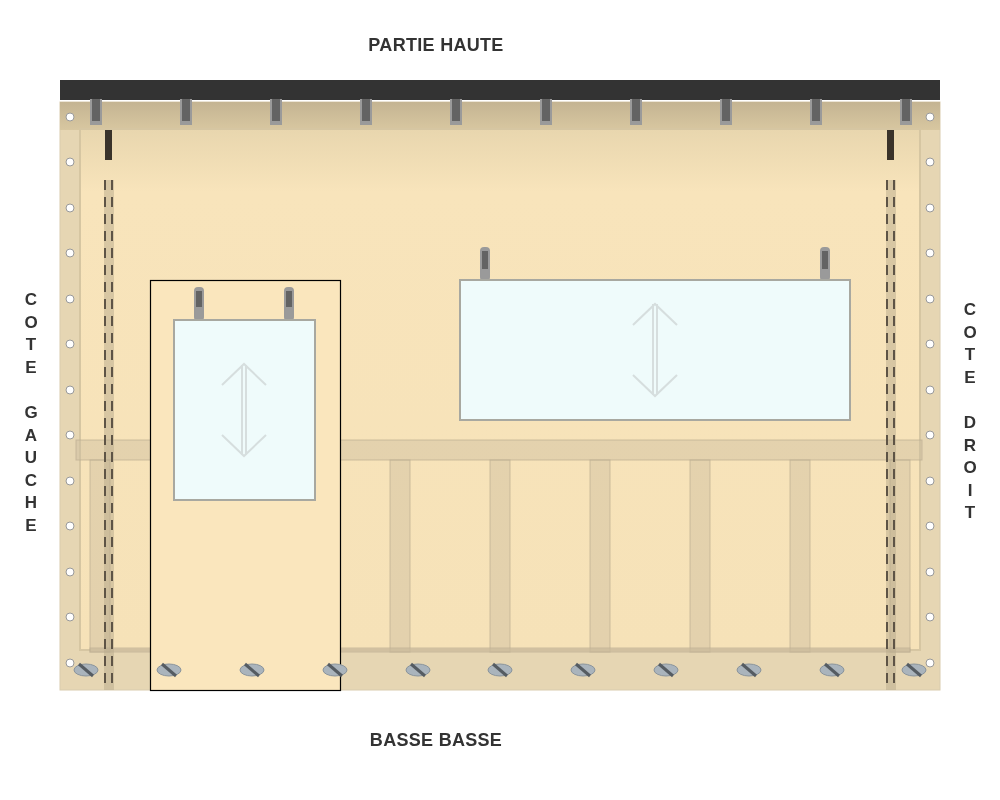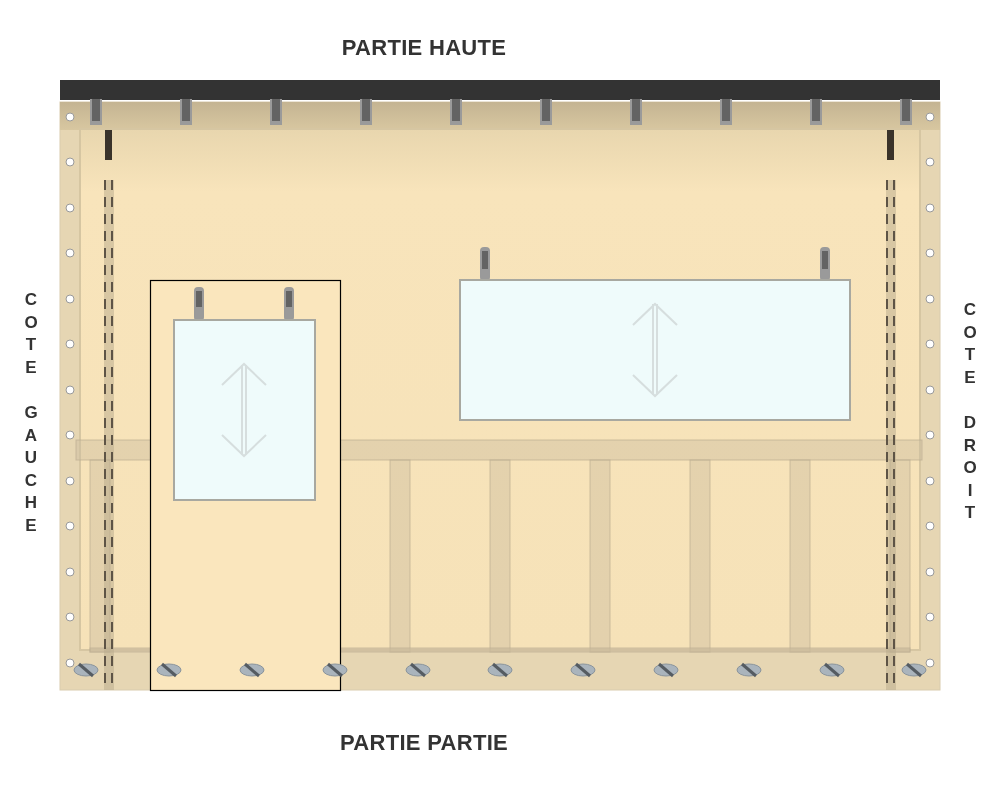--- a/index.html
+++ b/index.html
@@ -1,35 +1,35 @@
 <!DOCTYPE html>
 <html><head>
   <meta charset="utf-8">
   <style>
     * { box-sizing: border-box; margin: 0; padding: 0; }
     html, body { width: 1000px; height: 800px; background: #ffffff; overflow: hidden; }
     body { position: relative; font-family: "Liberation Sans", "DejaVu Sans", sans-serif; }
 
     .label-h {
-      position: absolute; left: 0; width: 848px; text-align: center;
-      font-weight: bold; font-size: 22px; color: #333333; letter-spacing: 0.3px;
+      position: absolute; left: 12px; width: 848px; text-align: center;
+      font-weight: bold; font-size: 18px; color: #333333; letter-spacing: 0.3px;
     }
     .label-v {
       position: absolute; width: 30px; text-align: center;
       font-weight: bold; font-size: 17px; color: #333333; line-height: 22.6px;
       white-space: pre;
     }
 
     #diagram { position: absolute; left: 0; top: 0; width: 1000px; height: 800px; }
   </style>
 </head>
 <body>
 
 <div class="label-h" style="top:35px;">PARTIE HAUTE</div>
-<div class="label-h" style="top:730px;">PARTIE PARTIE</div>
+<div class="label-h" style="top:730px;">BASSE BASSE</div>
 <div class="label-v" style="left:16px; top:289px;">C
 O
 T
 E
  
 G
 A
 U
 C
 H

